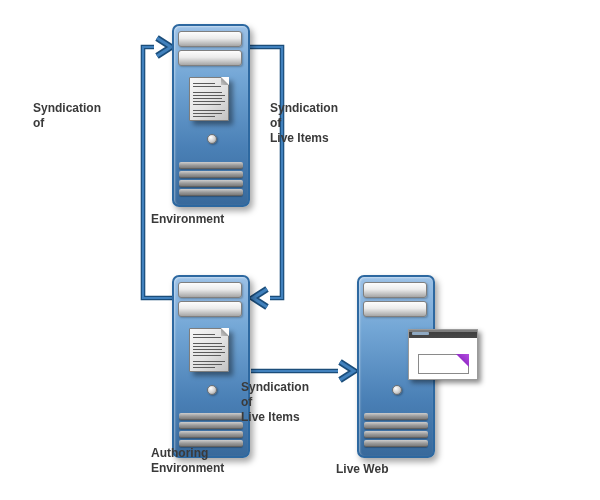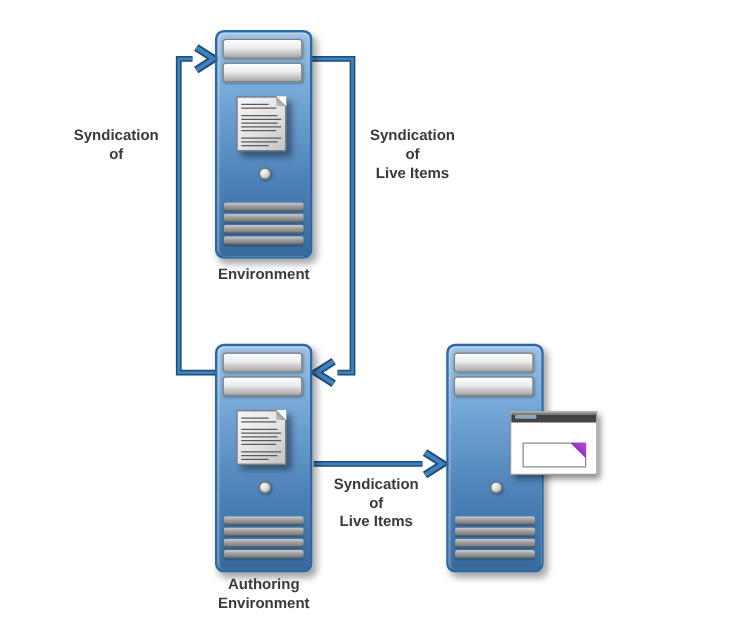--- a/index.html
+++ b/index.html
@@ -71,21 +71,21 @@
     position:absolute;left:9px;top:24px;width:49px;height:18px;
     border:1px solid #8a8a8a;background:#ffffff;
   }
   .browser .fold{
     position:absolute;top:-1px;right:-1px;width:13px;height:13px;
     background:linear-gradient(225deg,#b44fe0 0%,#8f27c4 60%,#6d1599 100%);
     clip-path:polygon(0 0,100% 0,100% 100%);
   }
   
   .lbl{
-    position:absolute;width:120px;text-align:center;
+    position:absolute;width:120px;
     font-size:12px;font-weight:bold;line-height:15px;color:#3a3a3a;
   }
 </style>
 </head>
 <body>
 
 <div id="canvas">
 
   <svg id="edges" viewBox="0 0 600 500">
     <g>
@@ -172,25 +172,26 @@
     <div class="titlebar"></div>
     <div class="tab"></div>
     <div class="innerrect">
       <span class="fold"></span>
     </div>
   </div>
 
   <div class="lbl" style="left:151px;top:212px">
     <div>Environment</div>
   </div>
-  <div class="lbl" style="left:151px;top:460px">
+  <div class="lbl" style="left:151px;top:446px">
     <div>Authoring</div>
     <div>Environment</div>
   </div>
   <div class="lbl" style="left:336px;top:462px">
+    <div>Live Web</div>
   </div>
 
   <div class="lbl" style="left:33px;top:101px">
     <div>Syndication</div>
     <div>of</div>
   </div>
   <div class="lbl" style="left:270px;top:101px">
     <div>Syndication</div>
     <div>of</div>
     <div>Live Items</div>

